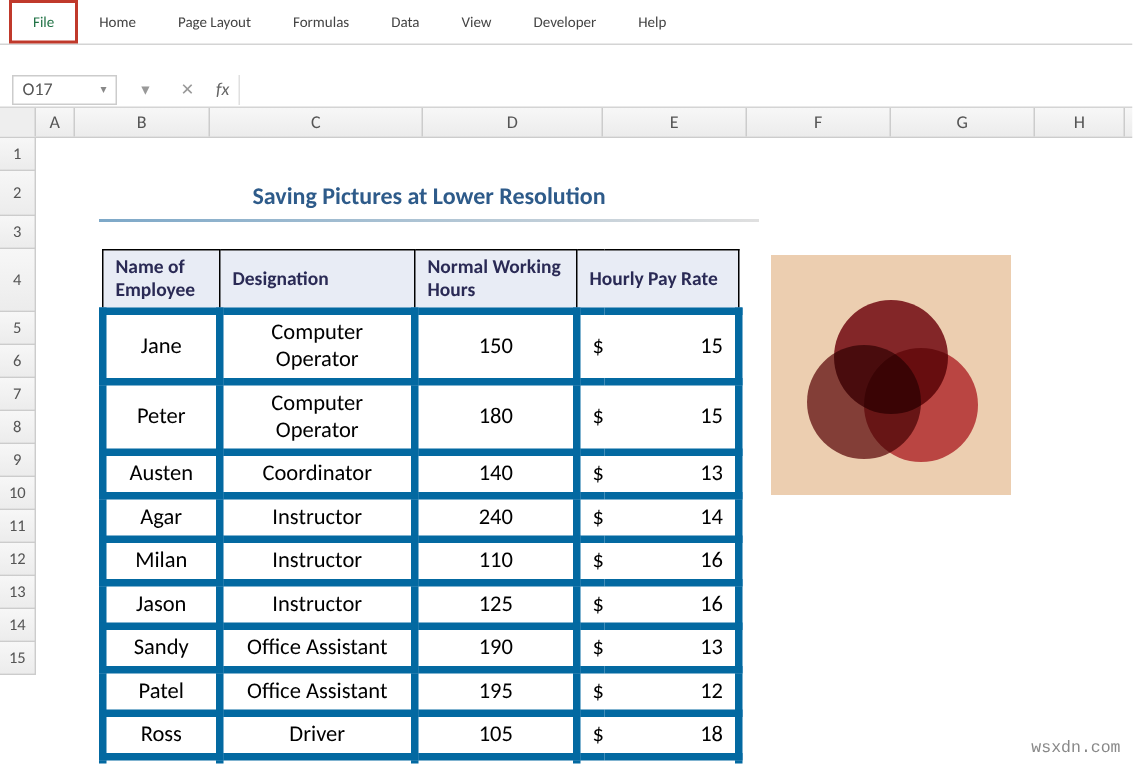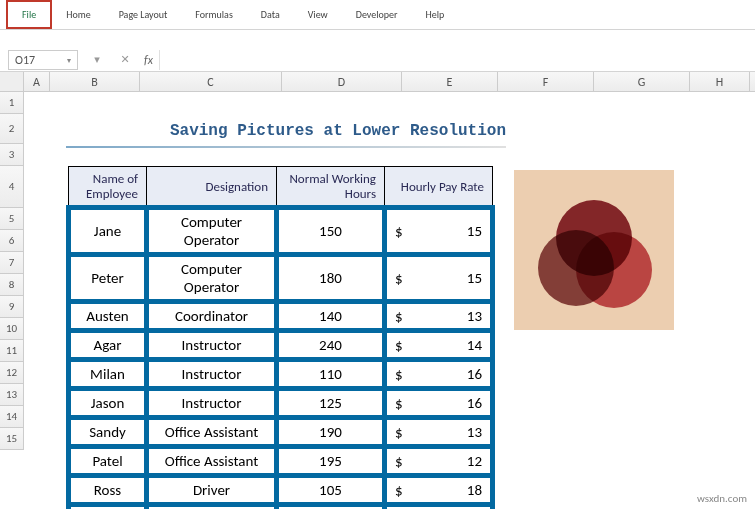--- a/index.html
+++ b/index.html
@@ -21,40 +21,40 @@
 .col-headers { display: flex; height: 20px; background: linear-gradient(#f7f7f7,#ececec); border-bottom: 1px solid #ccc; }
 .corner { width: 24px; border-right: 1px solid #ccc; background: #eee; }
 .col-h { border-right: 1px solid #ccc; text-align: center; font-size: 12px; color: #555; line-height: 20px; }
 .row-headers { position: absolute; top: 20px; left: 0; width: 24px; }
 .row-h { height: 22px; border-bottom: 1px solid #ccc; border-right: 1px solid #ccc; background: linear-gradient(#f7f7f7,#ececec); text-align: center; font-size: 11px; color: #555; line-height: 22px; }
 .row-h.r2 { height: 30px; line-height: 30px; }
 .row-h.r4 { height: 42px; line-height: 42px; }
 
 .sheet { position: absolute; top: 20px; left: 24px; right: 0; }
 
-.title { position: absolute; top: 30px; left: 42px; width: 440px; text-align: right; font-size: 16px; font-weight: bold; color: #2e5b8a; font-family: Liberation Mono, monospace; }
+.title { position: absolute; top: 30px; left: 42px; width: 440px; text-align: center; font-size: 16px; font-weight: bold; color: #2e5b8a; }
 .title-underline { position: absolute; top: 54px; left: 42px; width: 440px; height: 2px; background: linear-gradient(to right, #7da8c8 0%, #e0e0e0 100%); }
 
 .datatable { position: absolute; top: 74px; left: 42px; border-collapse: collapse; }
-.datatable th { background: #e8ecf5; border: 1px solid #000; padding: 4px 8px; font-size: 13px; color: #2a2a55; font-weight: normal; text-align: right; }
+.datatable th { background: #e8ecf5; border: 1px solid #000; padding: 4px 8px; font-size: 13px; color: #2a2a55; font-weight: bold; text-align: left; }
 .datatable td { border: 5px solid #0369a1; padding: 3px 8px; font-size: 15px; text-align: center; height: 20px; }
 .datatable td.dollar { text-align: left; width: 14px; border-right: none; padding-right: 0; }
 .datatable td.rate { text-align: right; border-left: none; padding-left: 0; }
 .datatable th.col-b { width: 78px; }
 .datatable th.col-c { width: 130px; }
 .datatable th.col-d { width: 108px; margin-top: 32px; }
 .datatable th.col-e { width: 108px; }
 
 .venn-box { position: absolute; top: 78px; left: 490px; width: 160px; height: 160px; background: #ecceb0; }
 .circle { position: absolute; width: 76px; height: 76px; border-radius: 50%; mix-blend-mode: multiply; }
 .c1 { background: #8e2e3a; top: 30px; left: 42px; }
 .c2 { background: #7a2e30; top: 60px; left: 24px; opacity: 0.85; }
 .c3 { background: #c9555f; top: 62px; left: 62px; }
 
-.watermark { position: absolute; bottom: 4px; right: 8px; font-size: 11px; color: #888; }
+.watermark { position: absolute; bottom: 4px; right: 8px; font-size: 11px; color: #888; font-family: Liberation Mono, monospace; }
 </style>
 </head>
 <body>
 
 <div class="ribbon">
   <div class="ribbon-item file">File</div>
   <div class="ribbon-item">Home</div>
   <div class="ribbon-item">Page Layout</div>
   <div class="ribbon-item">Formulas</div>
   <div class="ribbon-item">Data</div>

